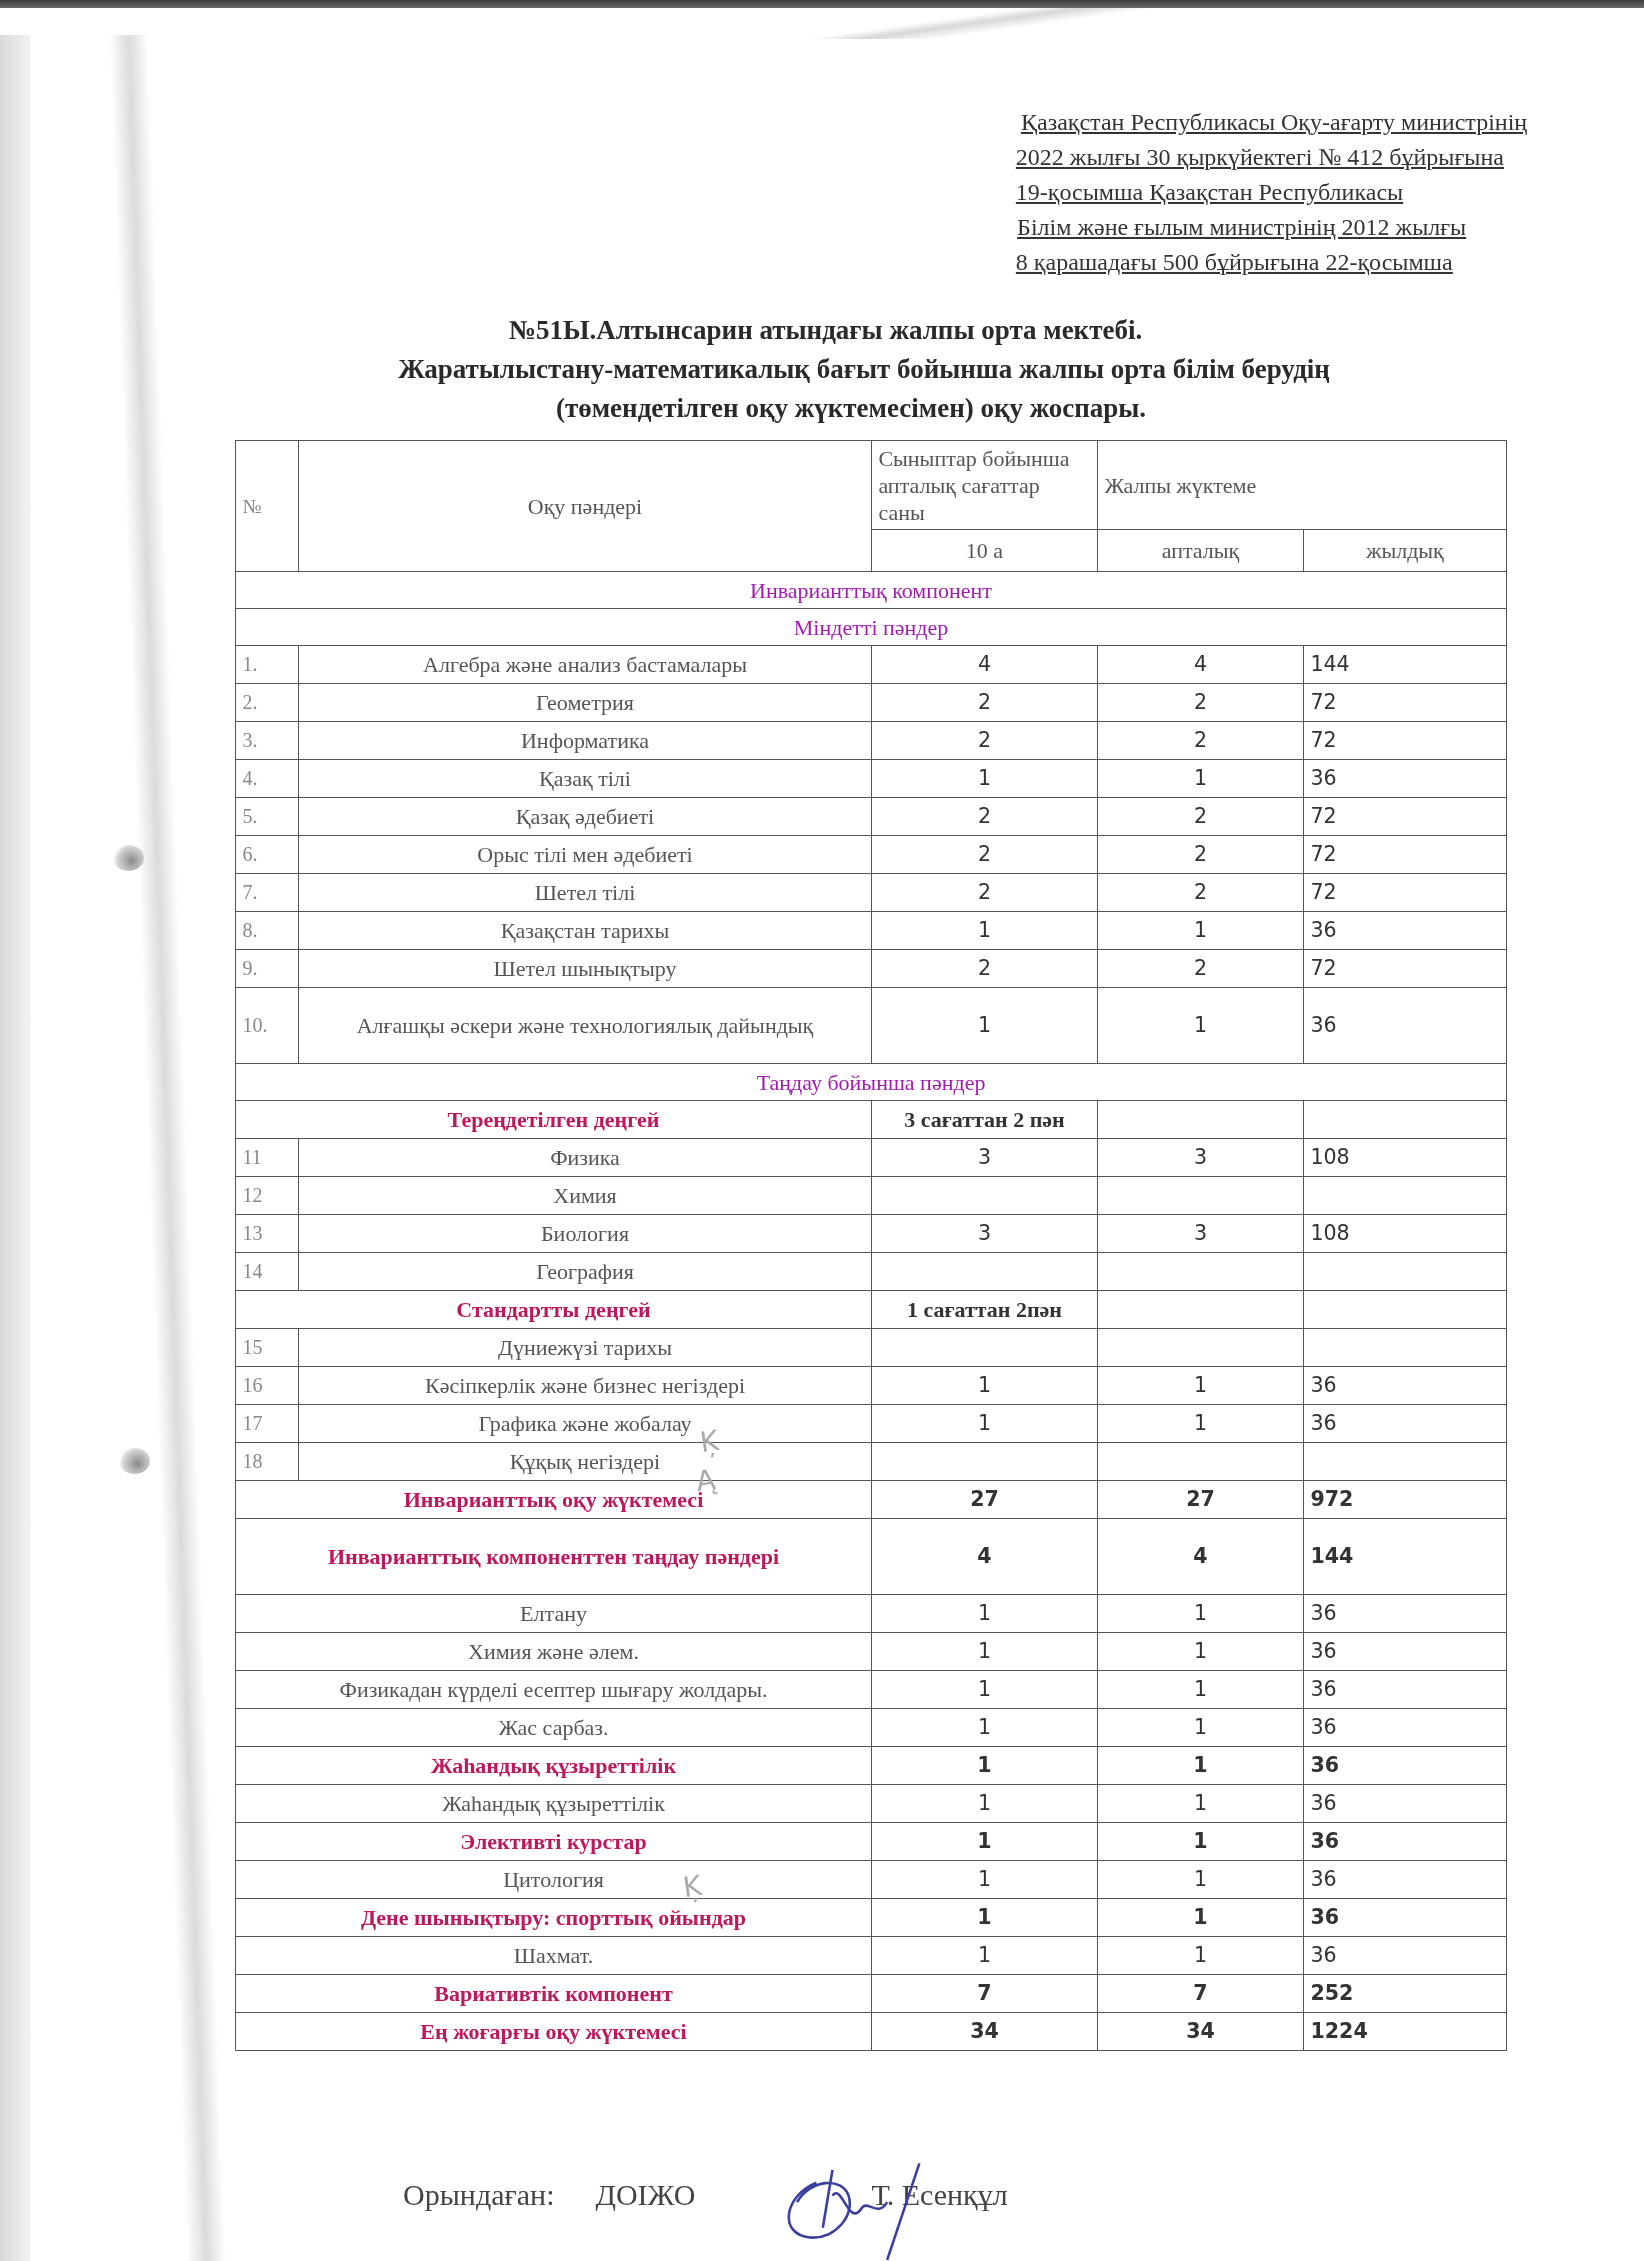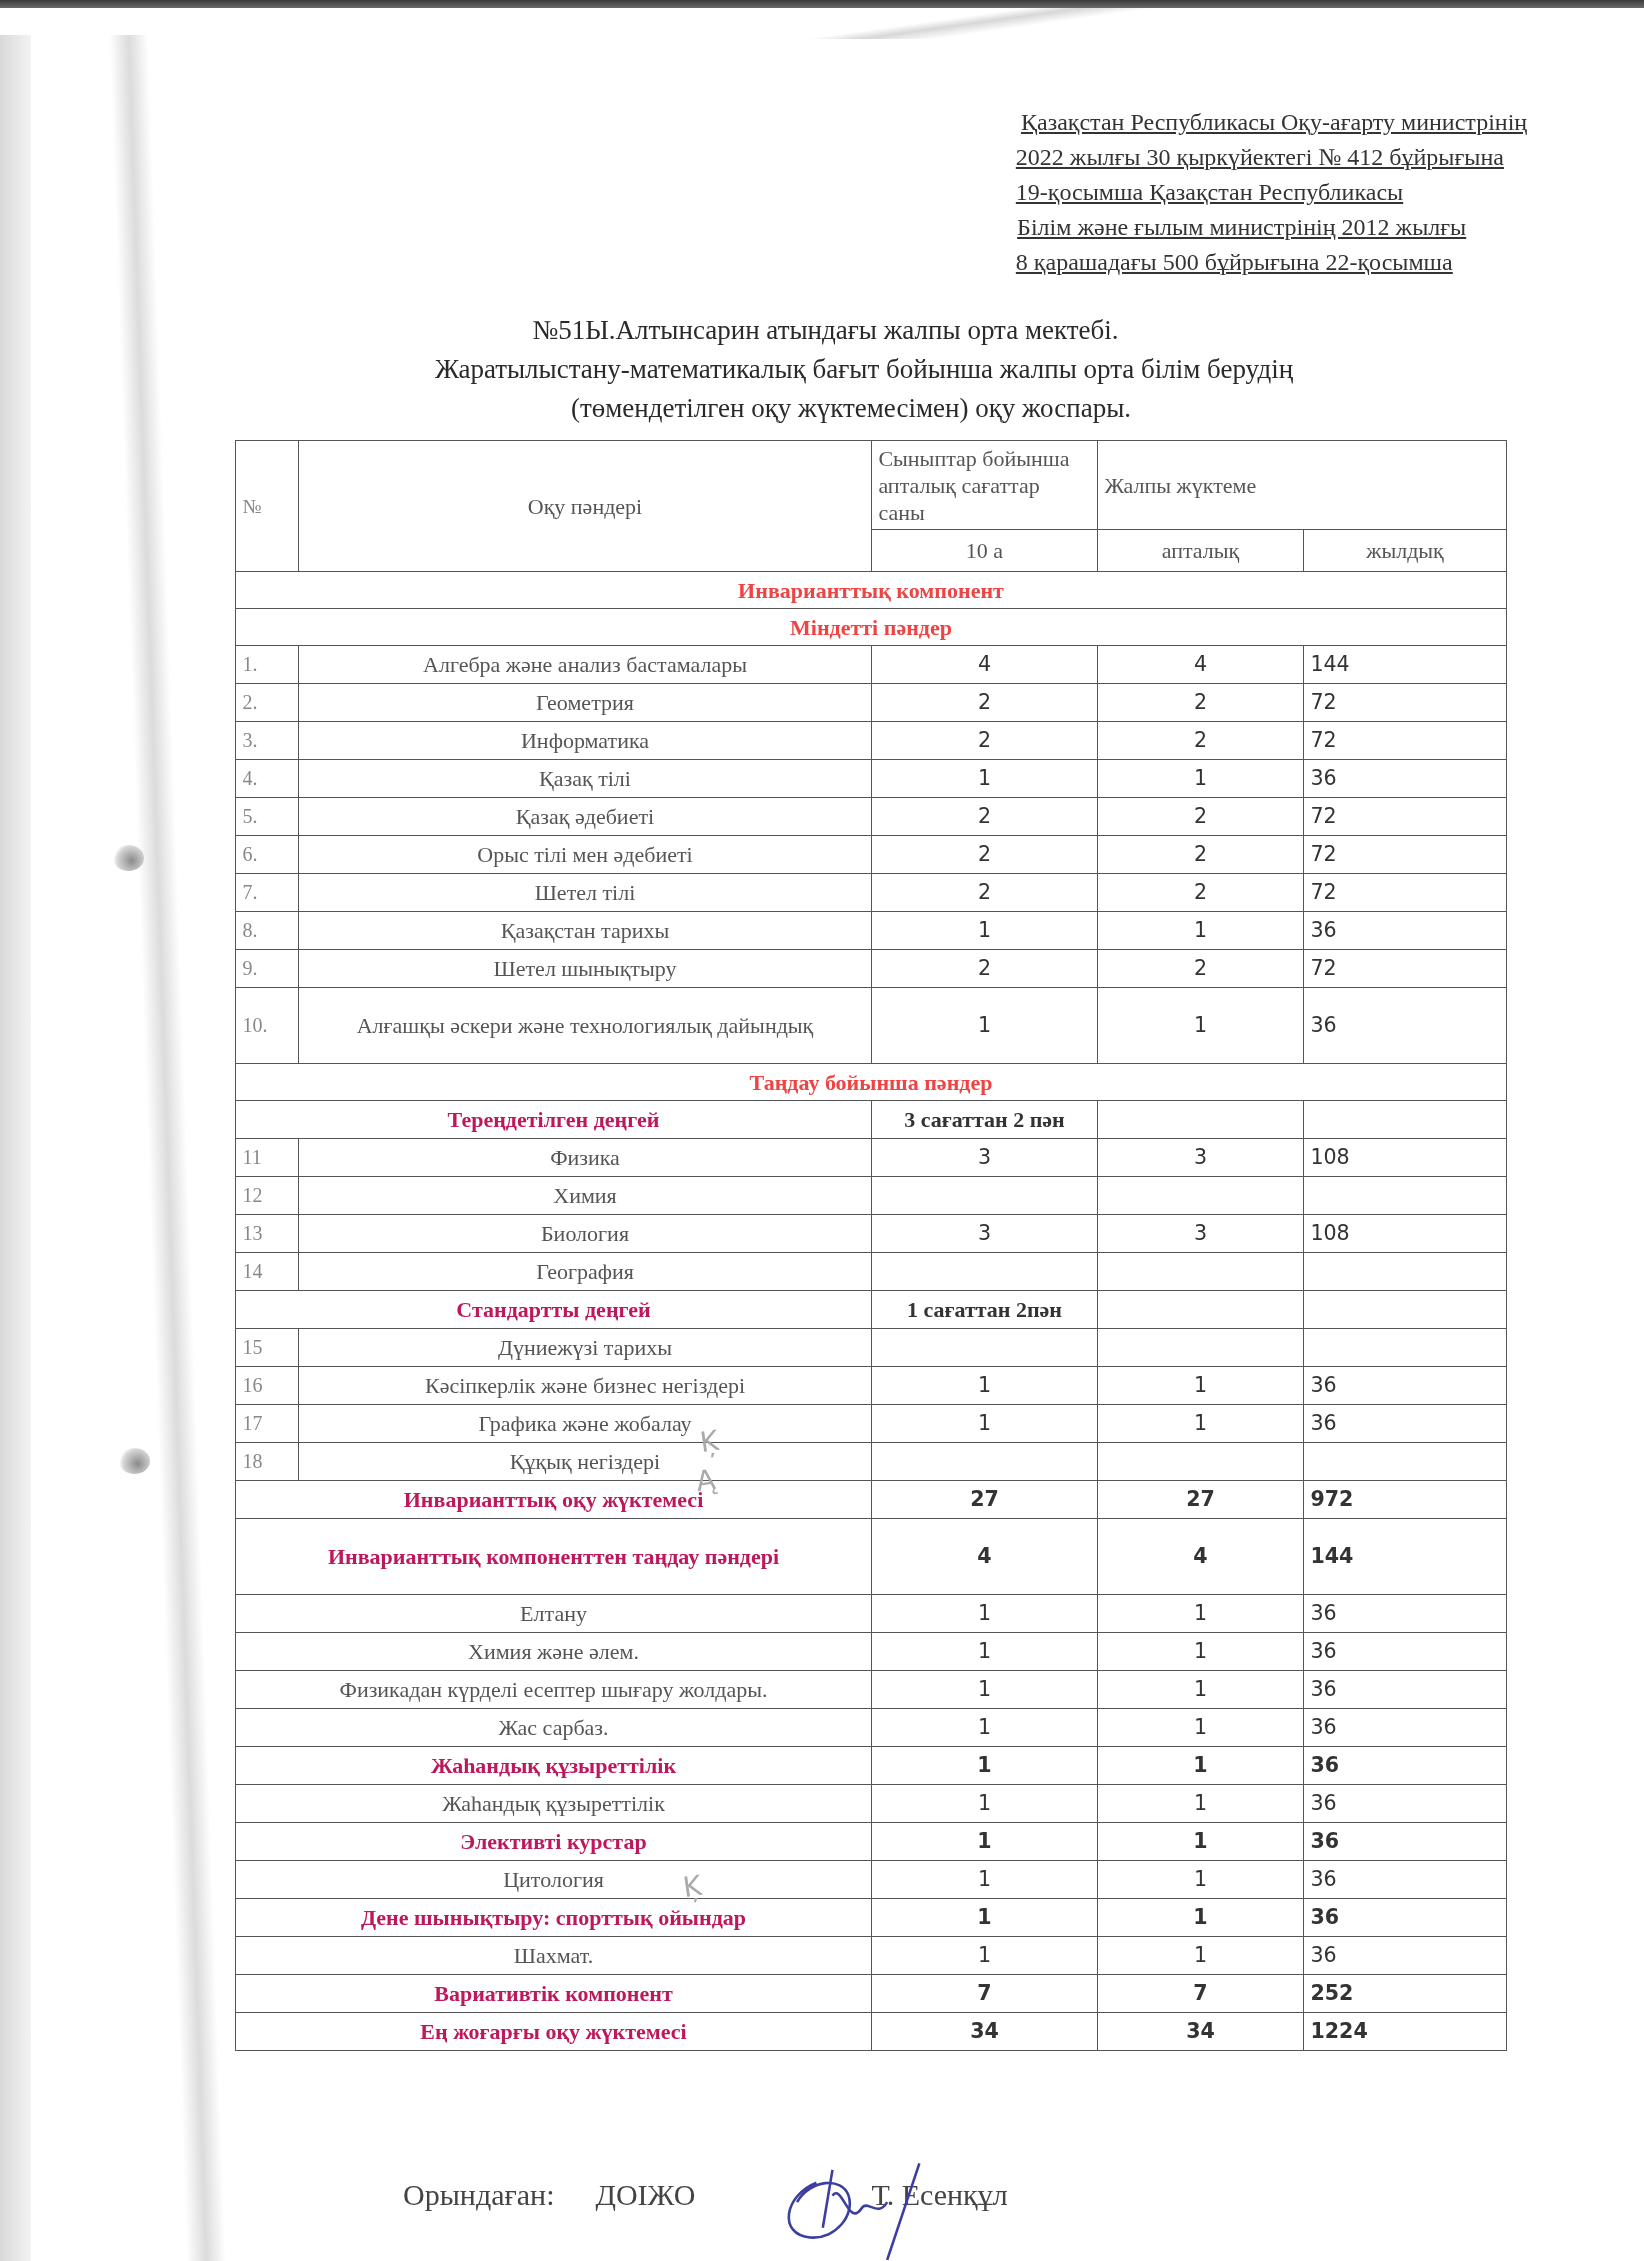--- a/index.html
+++ b/index.html
@@ -36,21 +36,21 @@
   
   .ministry-ref {
     position: absolute; left: 1021px; top: 105px; width: 580px;
     font-size: 24px; line-height: 35px; color: #333; text-decoration: underline;
   }
   .ministry-ref div { white-space: nowrap; }
 
   
   .doc-title {
     position: absolute; left: 245px; top: 311px; width: 1238px;
-    text-align: center; font-weight: normal; font-size: 27px; line-height: 39px;
+    text-align: center; font-weight: bold; font-size: 27px; line-height: 39px;
     color: #2a2a2a;
   }
   .doc-title div { white-space: nowrap; }
 
   
   .plan-table {
     position: absolute; left: 235px; top: 440px; width: 1270px;
     border-collapse: collapse; table-layout: fixed;
     font-size: 22px; color: #444;
   }
@@ -61,21 +61,21 @@
   .plan-table col.c-num { width: 63px; }
   .plan-table col.c-subj { width: 573px; }
   .plan-table col.c-10a { width: 226px; }
   .plan-table col.c-week { width: 206px; }
   .plan-table col.c-year { width: 203px; }
   .plan-table td.num { color: #888; font-size: 20px; }
   .plan-table td.subj { color: #555; text-align: center; }
   .plan-table td.center { text-align: center; }
   .plan-table td.val { text-align: center; font-family: "DejaVu Sans", sans-serif; font-size: 20.6px; color: #333; }
   .plan-table td.val-left { text-align: left; font-family: "DejaVu Sans", sans-serif; font-size: 20.6px; color: #333; padding-left: 6.4px; }
-  .plan-table td.section { text-align: center; font-weight: bold; color: #ef4444; }
+  .plan-table td.section { text-align: center; font-weight: normal; color: #a21caf; }
   .plan-table tr.bold td { font-weight: bold; color: #333; }
   .plan-table tr.bold td.subj { color: #be185d; }
   .plan-table td.hdr { color: #555; line-height: 27px; }
   .plan-table tr.h1 td { height: 88px; }
   .plan-table tr.h2 td { height: 41px; }
   .plan-table tr.tall td { height: 75px; }
   .plan-table tr.sec td { height: 36px; }
 
   .handmark {
     position: absolute; font-family: "DejaVu Sans", sans-serif; color: #aaa;

